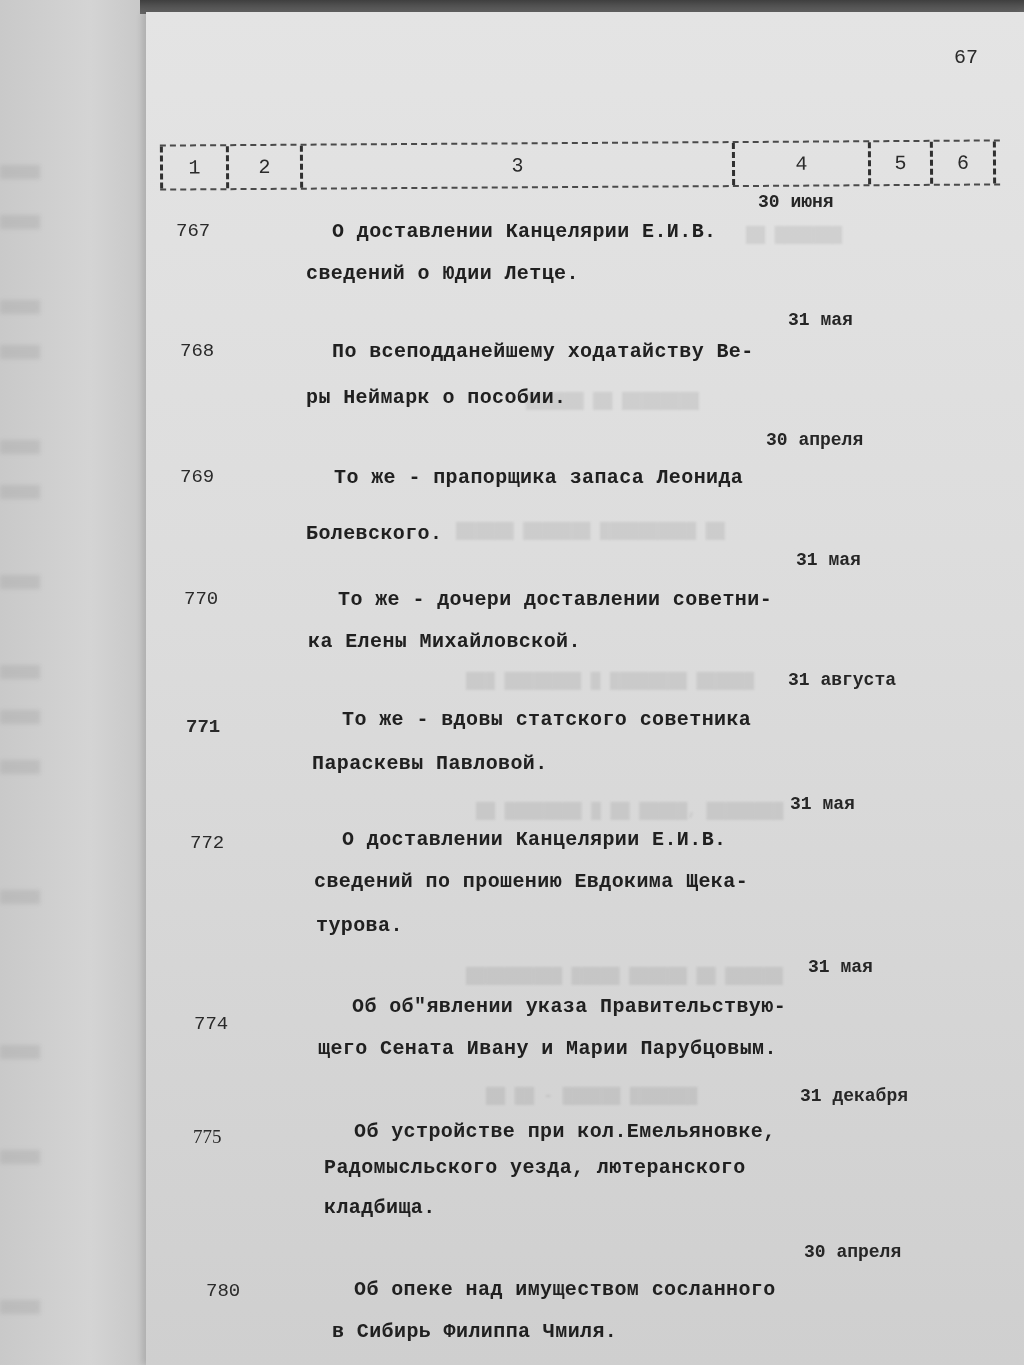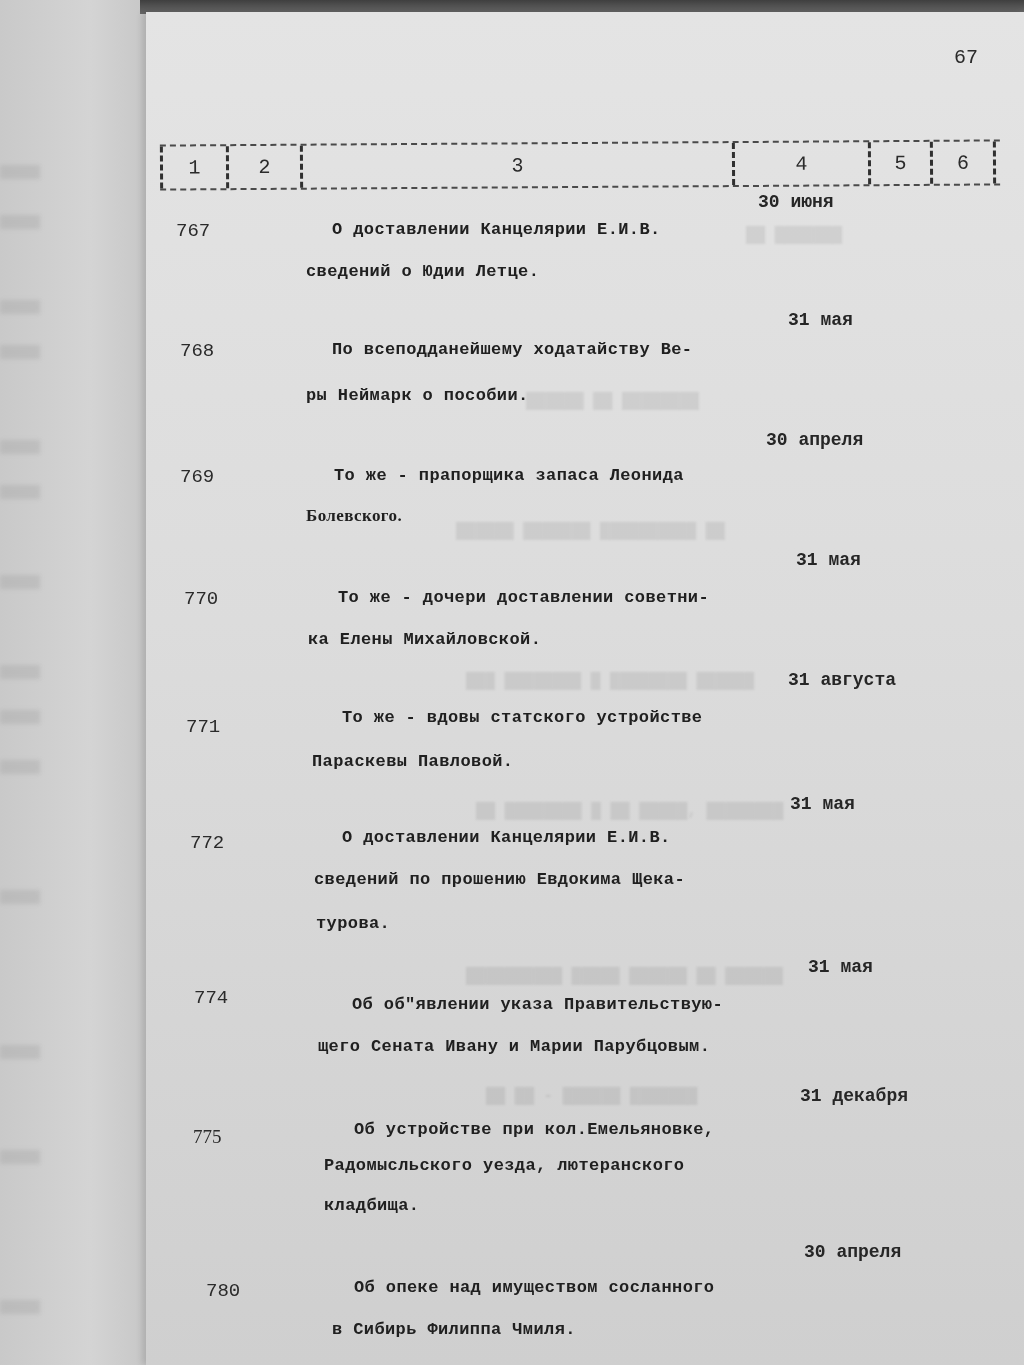--- a/index.html
+++ b/index.html
@@ -81,21 +81,21 @@
     .entry .date {
       position: absolute;
       font-size: 18px;
       font-weight: bold;
       color: #262626;
       white-space: nowrap;
       text-align: center;
     }
     .entry .line {
       position: absolute;
-      font-size: 17px;
+      font-size: 20px;
       font-weight: bold;
       color: #202020;
       white-space: nowrap;
       letter-spacing: 0.4px;
     }
     .bleed {
       position: absolute;
       color: rgba(60,60,60,0.10);
       font-size: 16px;
       font-weight: bold;
@@ -156,47 +156,47 @@
     <div class="num" style="left:34px;top:30px;">768</div>
     <div class="date" style="left:642px;top:0;">31 мая</div>
     <div class="line" style="left:186px;top:30px;">По всеподданейшему ходатайству Ве-</div>
     <div class="line" style="left:160px;top:76px;">ры Неймарк о пособии.</div>
   </div>
 
   <div class="entry" style="top:418px;">
     <div class="num" style="left:34px;top:36px;">769</div>
     <div class="date" style="left:620px;top:0;">30 апреля</div>
     <div class="line" style="left:188px;top:36px;">То же - прапорщика запаса Леонида</div>
-    <div class="line" style="left:160px;top:76px;font-family:Liberation Serif, serif;">Болевского.</div>
+    <div class="line" style="left:160px;top:92px;">Болевского.</div>
   </div>
 
   <div class="entry" style="top:538px;">
     <div class="num" style="left:38px;top:38px;">770</div>
     <div class="date" style="left:650px;top:0;">31 мая</div>
     <div class="line" style="left:192px;top:38px;">То же - дочери доставлении советни-</div>
     <div class="line" style="left:162px;top:80px;">ка Елены Михайловской.</div>
   </div>
 
   <div class="entry" style="top:658px;">
-    <div class="num" style="left:40px;top:46px;">771</div>
+    <div class="num" style="left:40px;top:46px;font-weight:bold;">771</div>
     <div class="date" style="left:642px;top:0;">31 августа</div>
-    <div class="line" style="left:196px;top:38px;">То же - вдовы статского устройстве</div>
+    <div class="line" style="left:196px;top:38px;">То же - вдовы статского советника</div>
     <div class="line" style="left:166px;top:82px;">Параскевы Павловой.</div>
   </div>
 
   <div class="entry" style="top:782px;">
     <div class="num" style="left:44px;top:38px;">772</div>
     <div class="date" style="left:644px;top:0;">31 мая</div>
     <div class="line" style="left:196px;top:34px;">О доставлении Канцелярии Е.И.В.</div>
     <div class="line" style="left:168px;top:76px;">сведений по прошению Евдокима Щека-</div>
     <div class="line" style="left:170px;top:120px;">турова.</div>
   </div>
 
   <div class="entry" style="top:945px;">
-    <div class="num" style="left:48px;top:30px;text-align:right;">774</div>
+    <div class="num" style="left:48px;top:56px;text-align:right;">774</div>
     <div class="date" style="left:662px;top:0;">31 мая</div>
     <div class="line" style="left:206px;top:38px;">Об об"явлении указа Правительствую-</div>
     <div class="line" style="left:172px;top:80px;">щего Сената Ивану и Марии Парубцовым.</div>
   </div>
 
   <div class="entry" style="top:1074px;">
     <div class="num" style="left:47px;top:40px;font-family:Liberation Serif, serif;">775</div>
     <div class="date" style="left:654px;top:0;">31 декабря</div>
     <div class="line" style="left:208px;top:34px;">Об устройстве при кол.Емельяновке,</div>
     <div class="line" style="left:178px;top:70px;">Радомысльского уезда, лютеранского</div>

